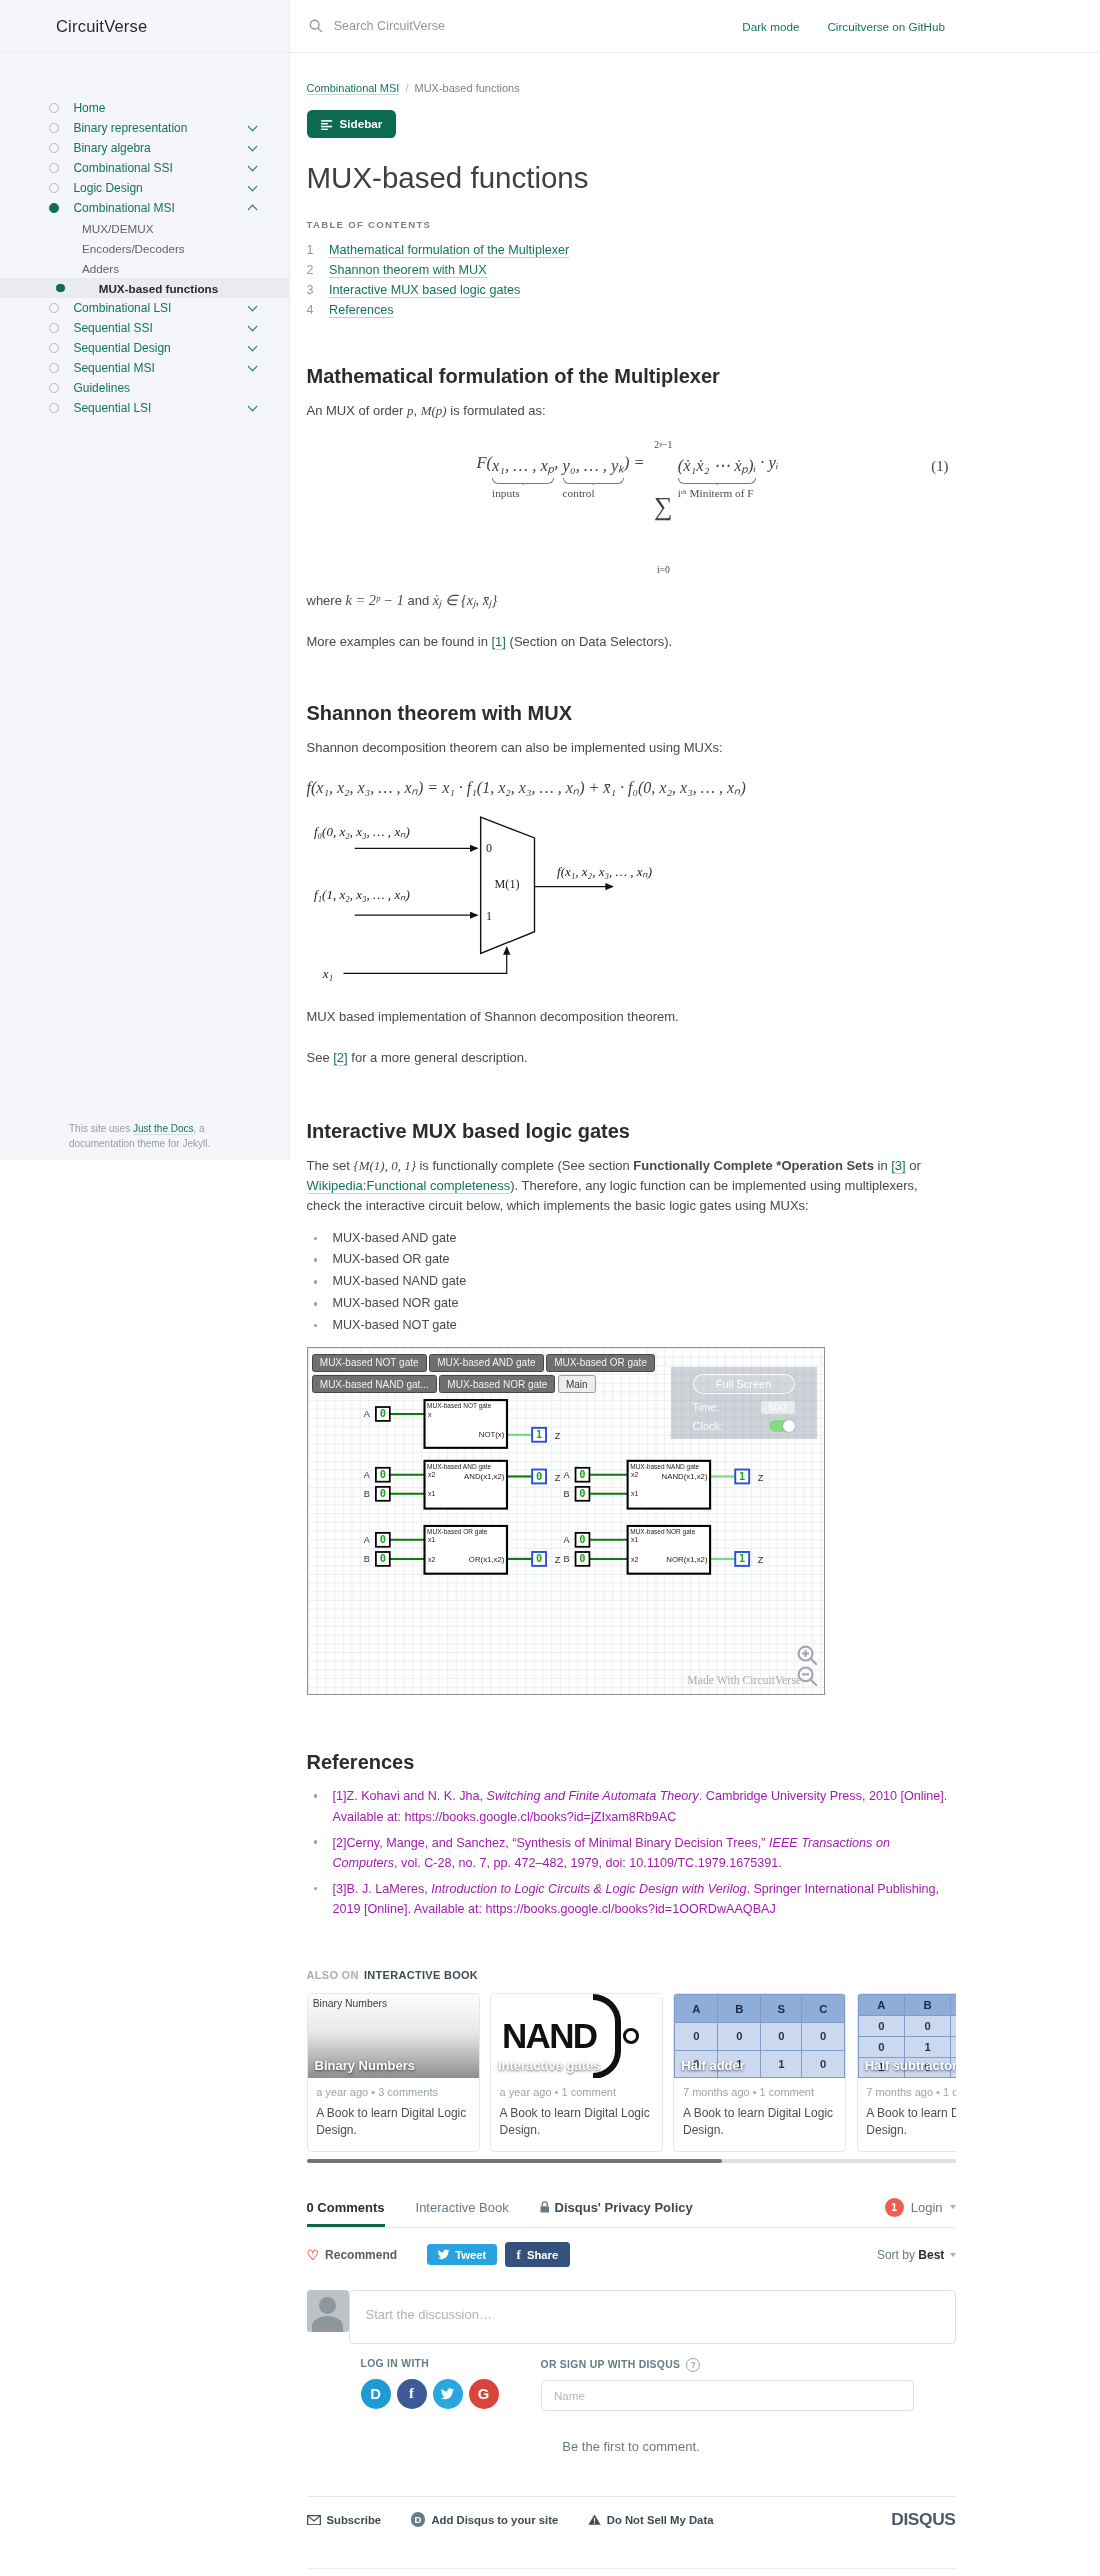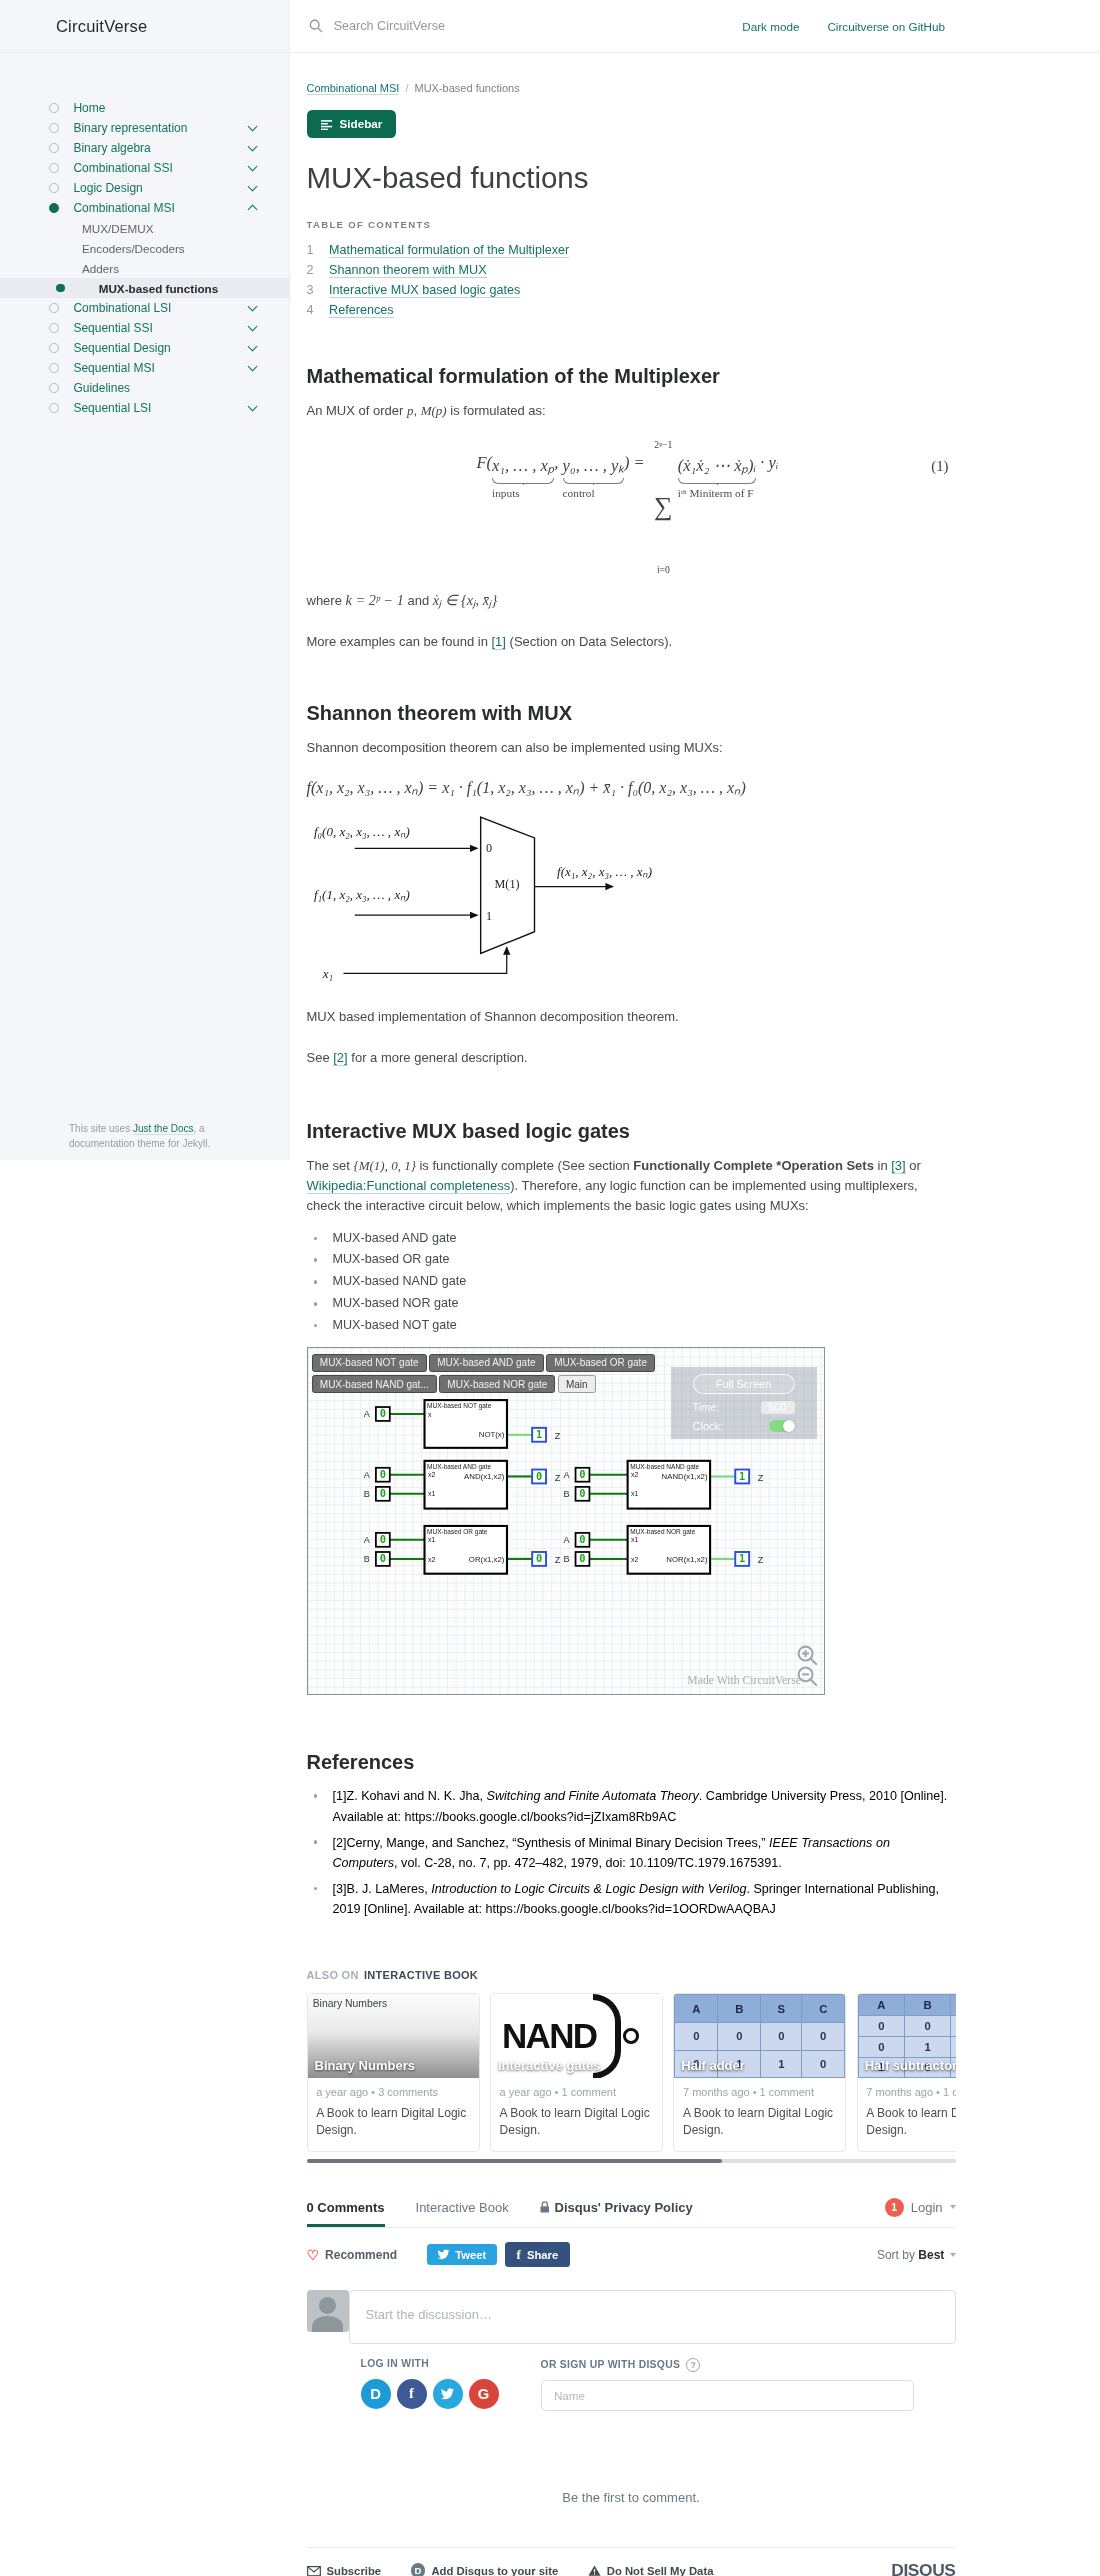--- a/index.html
+++ b/index.html
@@ -75,21 +75,21 @@
   .tab.active{background:#ededed;color:#3a3a3a;border-color:#9b9b9b;}
   .props{position:absolute;right:7px;top:19px;width:102px;background:rgba(150,158,166,.45);border-radius:0;padding:7px 22px;color:rgba(255,255,255,.95);font-size:11px;}
   .fsbtn{display:block;text-align:center;border:0.9px solid rgba(255,255,255,.85);border-radius:11.3px;padding:2.6px 0;margin-bottom:7px;background:rgba(255,255,255,.12);cursor:pointer;color:#fff;}
   .prow{display:flex;align-items:center;justify-content:space-between;margin-top:5.2px;}
   .pval{background:rgba(255,255,255,.55);border-radius:3.5px;padding:0.9px 7.8px;color:#fff;}
   .toggle{width:26px;height:12px;background:#86da86;border-radius:7px;position:relative;cursor:pointer;}
   .toggle:after{content:"";position:absolute;right:0px;top:0px;width:12px;height:12px;background:#fff;border-radius:50%;box-shadow:0 0 1.7px rgba(0,0,0,.3);}
   .madewith{position:absolute;right:22.6px;bottom:7px;font-family:"Liberation Serif",serif;font-size:11.7px;color:#aaacae;}
   
   ul.refs{margin:12px 0 0;padding:0;list-style:none;}
-  ul.refs li{position:relative;padding-left:26px;font-size:12.6px;line-height:1.6;margin-top:6px;color:#000000;}
+  ul.refs li{position:relative;padding-left:26px;font-size:12.6px;line-height:1.6;margin-top:6px;color:#a21caf;}
   ul.refs li:before{content:"";position:absolute;left:7px;top:7.8px;width:3.5px;height:3.5px;border-radius:50%;background:#9b9da1;}
   ul.refs i{font-family:"Liberation Sans",sans-serif;}
   
   .disqus{margin-top:50px;width:649px;color:#2a2e2e;}
   .also{font-size:11px;font-weight:bold;letter-spacing:0.3px;}
   .also .gray{color:#a5b0b8;}
   .also .dark{color:#3e4a52;margin-left:5.2px;}
   .cards{margin-top:12px;display:flex;gap:10.4px;width:649px;overflow:hidden;}
   .card{flex:none;width:171px;border:0.9px solid #e4e7ea;border-radius:4.3px;background:#fff;overflow:hidden;}
   .thumb{height:84px;position:relative;overflow:hidden;}
@@ -135,21 +135,21 @@
   .si-d{background:#1e9bd7;}
   .si-f{background:#3d5a96;}
   .si-t{background:#29a8e0;}
   .si-g{background:#d9453a;}
   .orsign{margin-left:42px;}
   .orsign .lab{font-size:10.4px;font-weight:bold;color:#687a86;letter-spacing:0.3px;display:flex;align-items:center;gap:6px;}
   .qmark{width:14px;height:14px;border:1.2px solid #98a3ab;border-radius:50%;display:inline-flex;align-items:center;justify-content:center;font-size:8.7px;color:#98a3ab;font-weight:bold;box-sizing:border-box;}
   .nameinput{margin-top:8.7px;border:1.7px solid #dbdfe4;border-radius:4.3px;width:373px;height:31px;box-sizing:border-box;}
   .nameinput input{border:none;outline:none;margin:7px 0 0 10.4px;width:90%;font-size:11.7px;color:#444;font-family:"Liberation Sans",sans-serif;}
   .nameinput input::placeholder{color:#b3bbc0;}
-  .first{margin-top:79px;text-align:center;font-size:13px;color:#687a86;}
+  .first{margin-top:28px;text-align:center;font-size:13px;color:#687a86;}
   .dfoot{margin-top:42px;border-top:0.9px solid #e7e9ee;padding-top:12px;display:flex;align-items:center;gap:29.5px;font-size:11.3px;font-weight:bold;color:#3e4a52;}
   .dfoot .itm{display:flex;align-items:center;gap:6px;cursor:pointer;}
   .disqus-logo{margin-left:auto;font-size:17.4px;font-weight:bold;color:#4c5a67;letter-spacing:-0.4px;}
   .dcircle{width:14.8px;height:14.8px;border-radius:50%;background:#687a86;color:#fff;display:flex;align-items:center;justify-content:center;font-size:9.6px;}
   
   .pgfoot{margin-top:38px;border-top:0.9px solid #eeebee;width:649px;}
   .copyright{margin-top:35px;font-size:11.3px;color:#97999d;}
 </style>
 </head>
 <body>

